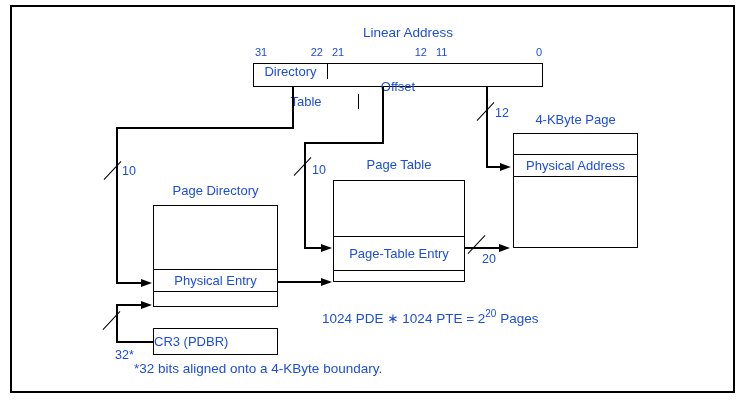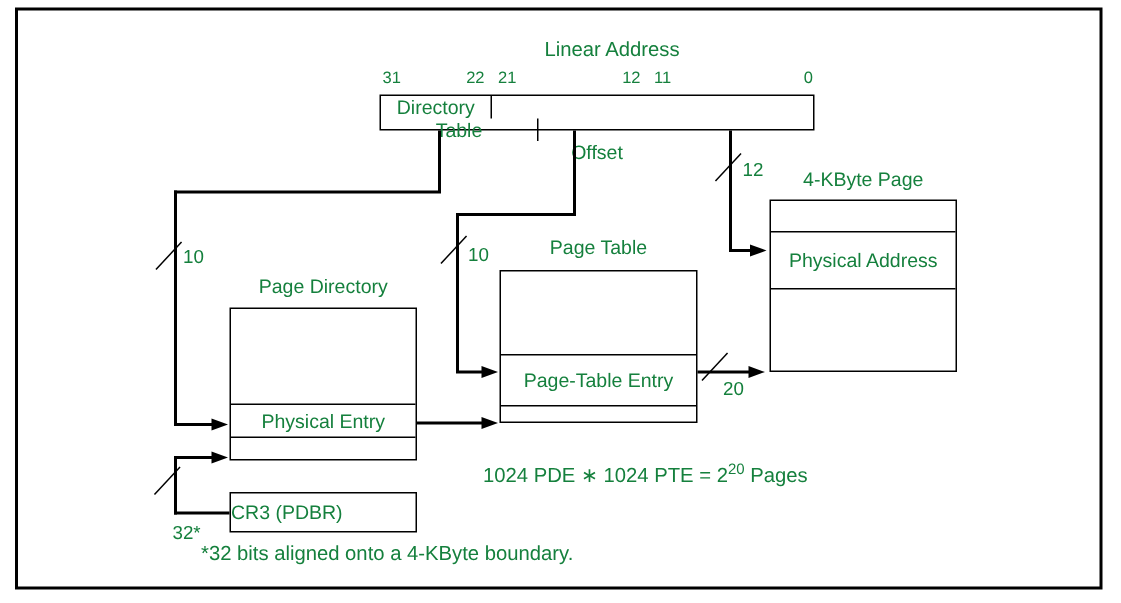--- a/index.html
+++ b/index.html
@@ -1,18 +1,18 @@
 <!DOCTYPE html>
 <html><head>
 <meta charset="utf-8">
 <style>
   html,body{margin:0;padding:0;background:#ffffff;}
   #stage{
     position:relative;width:747px;height:402px;background:#ffffff;
-    font-family:"Liberation Sans", sans-serif;color:#15803d;overflow:hidden;
+    font-family:"Liberation Sans", sans-serif;color:#1d4ed8;overflow:hidden;
   }
   .frame{position:absolute;border:2px solid #000;background:transparent;}
   .box{position:absolute;border:1.6px solid #000;background:#fff;box-sizing:border-box;}
   .row{position:absolute;left:0;right:0;border-top:1.6px solid #000;border-bottom:1.6px solid #000;
        box-sizing:border-box;display:flex;align-items:center;justify-content:center;
        font-size:13px;white-space:nowrap;}
   .boxtitle{position:absolute;font-size:13px;text-align:center;white-space:nowrap;}
   .line{position:absolute;background:#000;}
   .hline{height:1.6px;}
   .vline{width:1.6px;}
@@ -41,22 +41,22 @@
 
   <div class="bitlabel" style="left:255px;top:46px;">31</div>
   <div class="bitlabel" style="left:273px;top:46px;width:50px;text-align:right;">22</div>
   <div class="bitlabel" style="left:332px;top:46px;">21</div>
   <div class="bitlabel" style="left:377px;top:46px;width:50px;text-align:right;">12</div>
   <div class="bitlabel" style="left:436px;top:46px;">11</div>
   <div class="bitlabel" style="left:492px;top:46px;width:50px;text-align:right;">0</div>
 
   <div class="la-box">
     <div class="la-cell div" style="width:74px;">Directory</div>
+    <div class="la-cell" style="flex:1;">Offset</div>
     <div class="la-cell div" style="width:105px;">Table</div>
-    <div class="la-cell" style="flex:1;">Offset</div>
   </div>
 
   <div class="line vline" style="left:292px;top:87px;height:41px;"></div>
   <div class="line hline" style="left:116px;top:127px;width:178px;"></div>
   <div class="line vline" style="left:116px;top:127px;height:156px;"></div>
   <div class="line hline" style="left:116px;top:282px;width:27px;"></div>
   <div class="arr" style="left:141px;top:278.5px;"></div>
   <div class="slash" style="left:100px;top:170px;"></div>
   <div class="buslabel" style="left:122px;top:164px;">10</div>
 
@@ -91,21 +91,21 @@
     </div>
   </div>
 
   <div class="line hline" style="left:465px;top:247px;width:36px;"></div>
   <div class="arr" style="left:499px;top:243.5px;"></div>
   <div class="slash" style="left:464px;top:244px;"></div>
   <div class="buslabel" style="left:482px;top:252px;">20</div>
 
   <div class="boxtitle" style="left:513px;top:112px;width:125px;">4-KByte Page</div>
   <div class="box" style="left:513px;top:133px;width:125px;height:115px;">
-    <div class="row" style="top:20px;height:39px;">
+    <div class="row" style="top:20px;height:23px;">
       <span>Physical Address</span>
     </div>
   </div>
 
   <div class="line hline" style="left:116px;top:341px;width:38px;"></div>
   <div class="line vline" style="left:116px;top:305px;height:38px;"></div>
   <div class="line hline" style="left:116px;top:304px;width:27px;"></div>
   <div class="arr" style="left:141px;top:300.5px;"></div>
   <div class="slash" style="left:99px;top:320px;"></div>
   <div class="buslabel" style="left:115px;top:313px;margin-top:35px;">32*</div>

